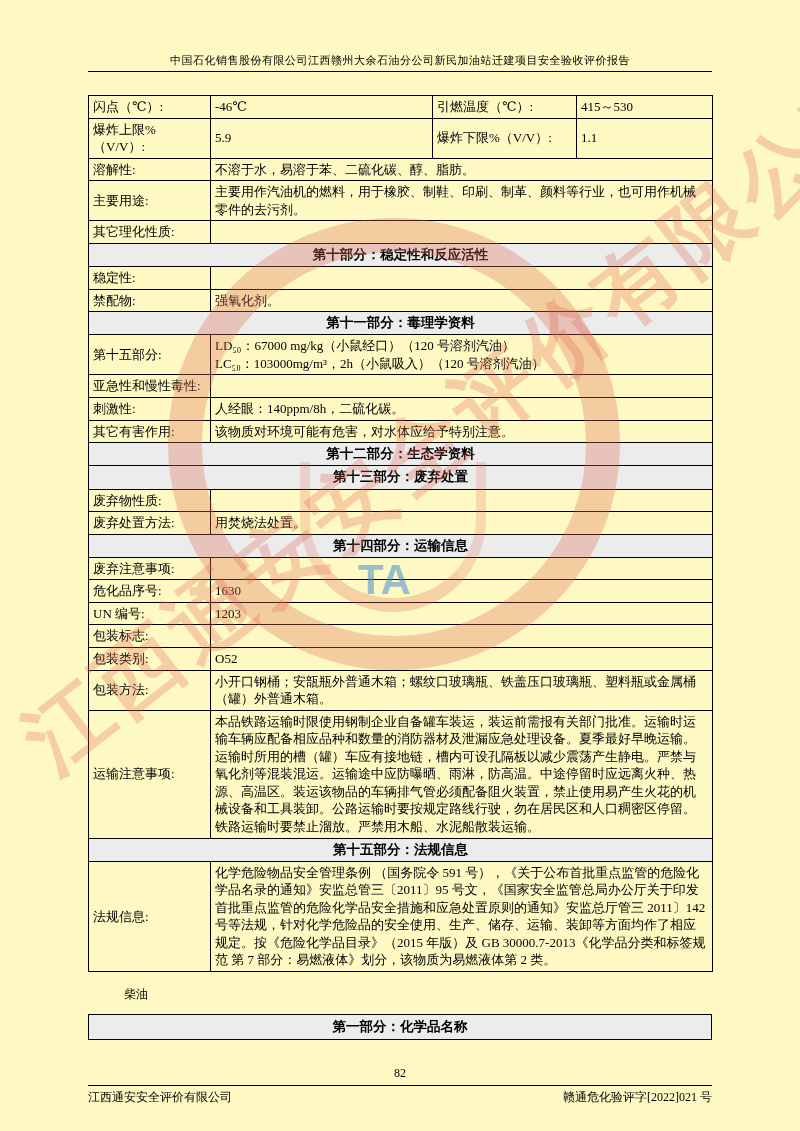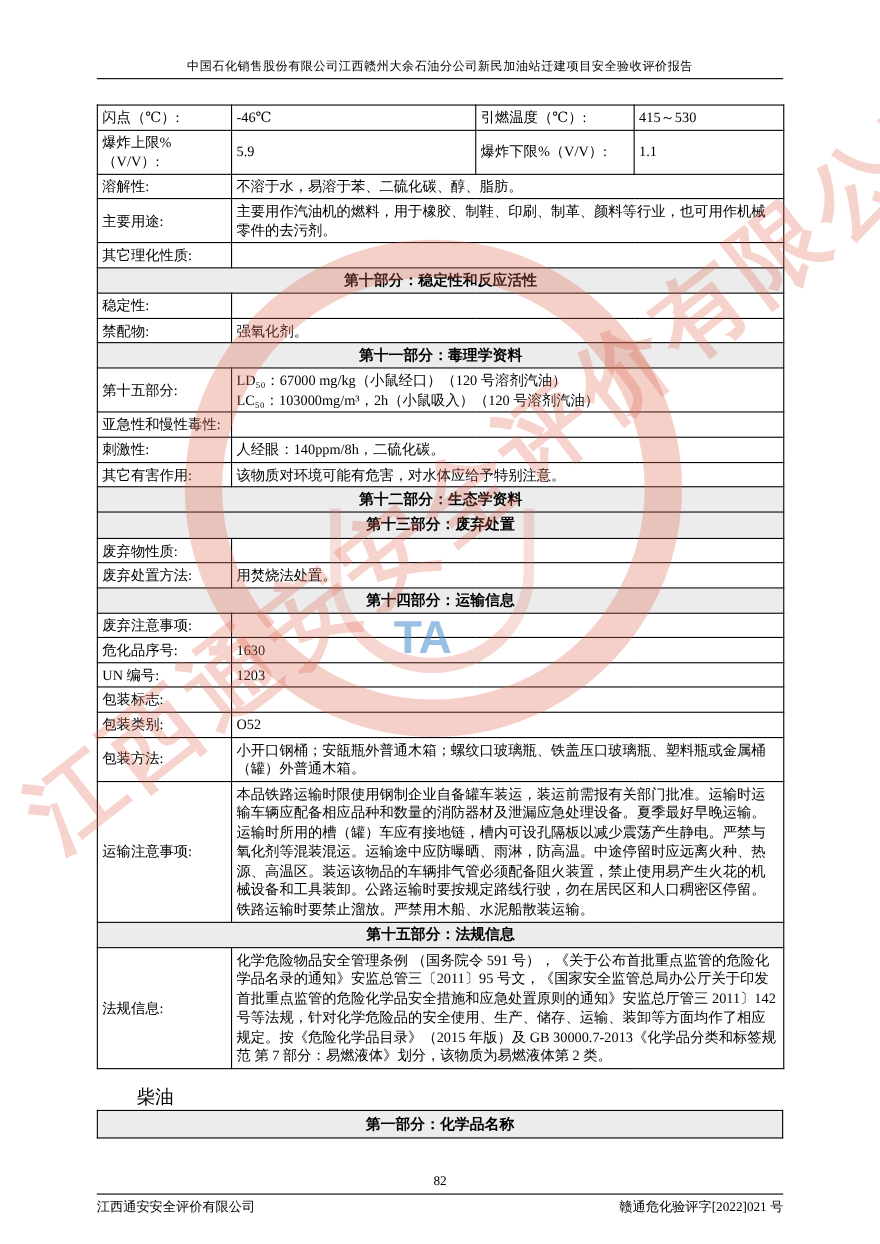--- a/index.html
+++ b/index.html
@@ -1,18 +1,18 @@
 <!DOCTYPE html>
 <html><head>
 <meta charset="utf-8">
 <style>
   * { margin:0; padding:0; box-sizing:border-box; }
   html,body { background:#888; }
   .page {
-    position:relative; width:800px; height:1131px; background:#ffffff;
+    position:relative; width:800px; height:1131px; background:#fef9c3;
     margin:0 auto; overflow:hidden;
     font-family:"Liberation Serif","DejaVu Serif",serif; color:#000;
   }
   .content-layer { position:absolute; inset:0; z-index:1; }
   .doc-header {
     position:absolute; top:53px; left:0; width:100%;
     text-align:center; font-size:11px; letter-spacing:0.5px;
   }
   .header-rule { position:absolute; top:71px; left:88px; width:624px; border-top:1px solid #000; }
 
@@ -21,21 +21,21 @@
   table.msds td {
     border:1px solid #000; padding:2px 4px; vertical-align:middle;
     line-height:1.35; overflow:hidden;
   }
   td.lbl { text-align:left; padding-right:3px; padding-left:1px; }
   td.val { text-align:left; white-space:pre-line;margin-top:15px; }
   td.sec {
     text-align:center; font-weight:bold; background:#ececec;
     font-size:13.5px; padding:3px 0;
   }
-  .diesel-heading { margin:14px 0 0 36px; font-size:17px; }
+  .diesel-heading { margin:14px 0 11px 36px; font-size:12px; }
   table.mini { width:100%; border-collapse:collapse; table-layout:fixed; font-size:13px; }
   table.mini td { border:1px solid #000; }
 
   .page-num { position:absolute; top:1066px; left:0; width:100%; text-align:center; font-size:12px; }
   .footer-rule { position:absolute; top:1085px; left:88px; width:624px; border-top:1px solid #000; }
   .footer-left { position:absolute; top:1089px; left:88px; font-size:12px; }
   .footer-right { position:absolute; top:1089px; right:88px; font-size:12px; }
 
   
   .watermark { position:absolute; inset:0; z-index:5; pointer-events:none; overflow:hidden; }

